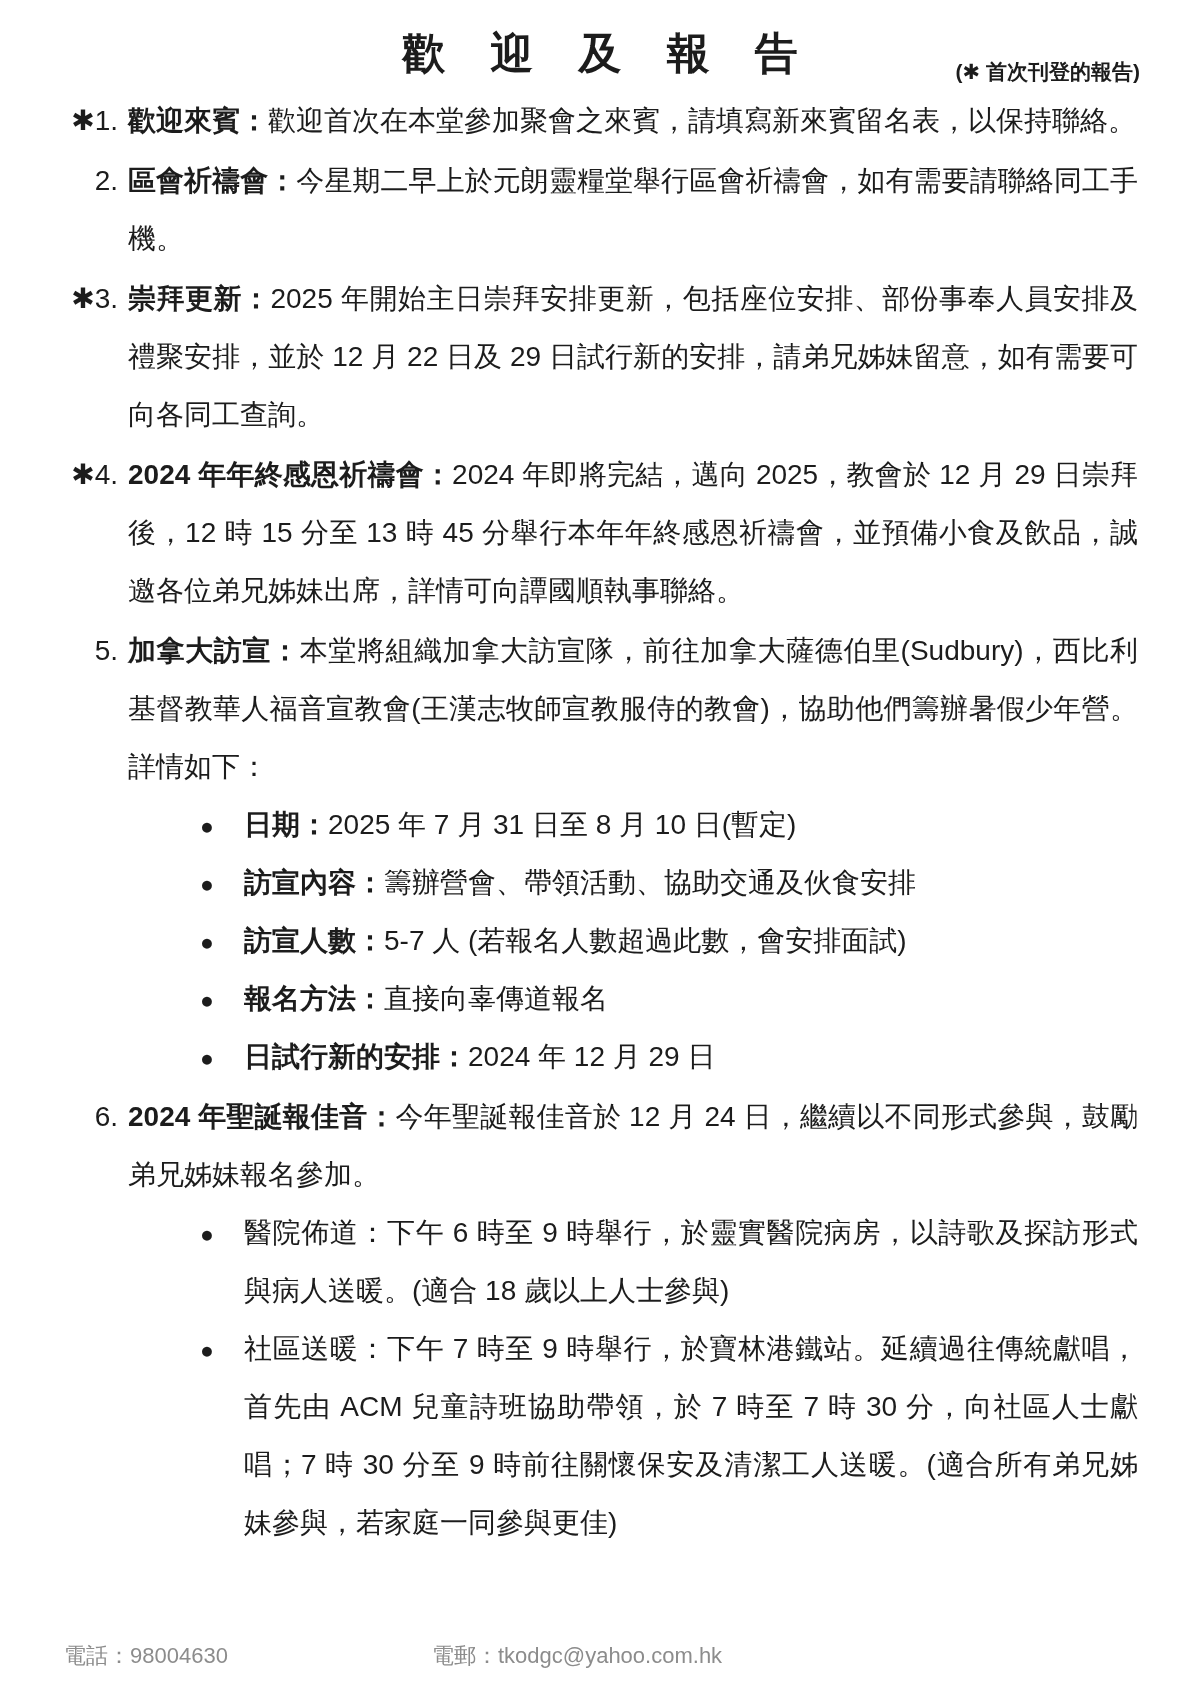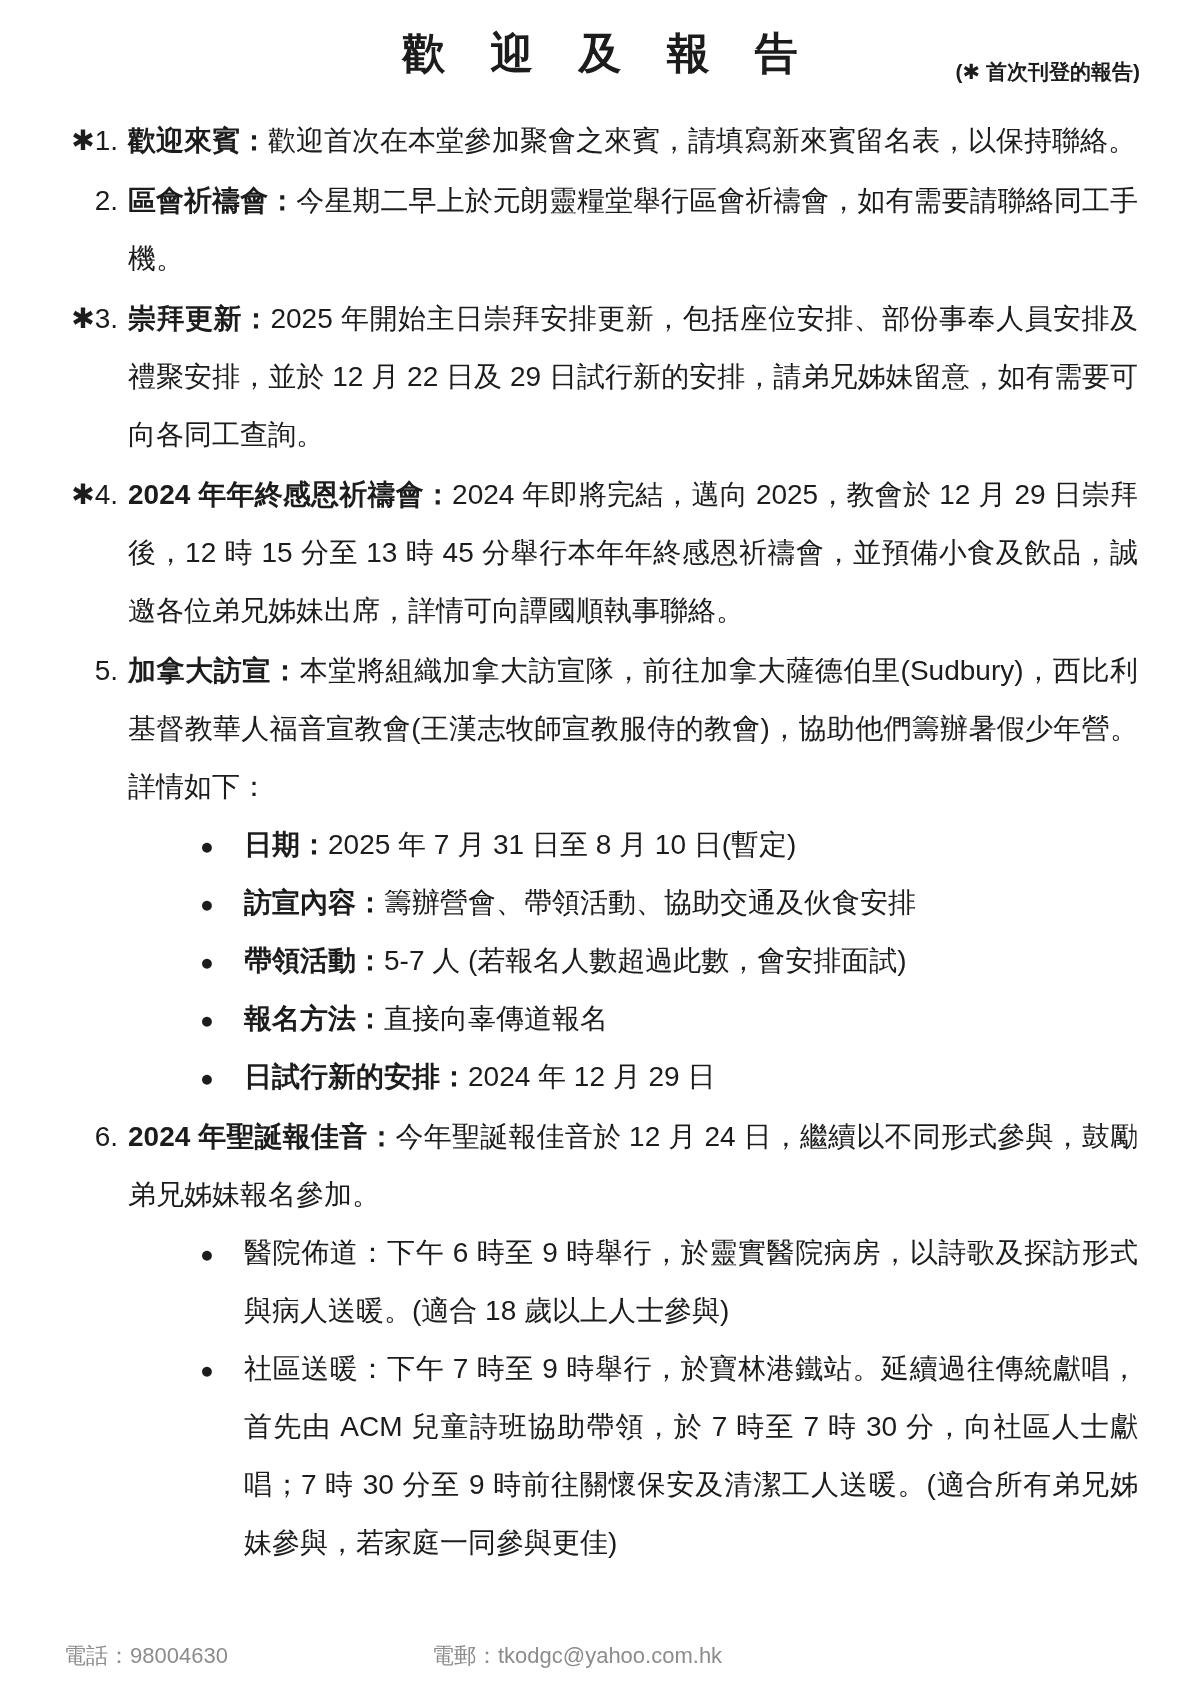--- a/index.html
+++ b/index.html
@@ -7,21 +7,21 @@
     width:1200px;height:1697px;
     background:#ffffff;
     color:#1c1c1c;
     font-family:"Liberation Sans","DejaVu Sans",sans-serif;
     position:relative;
     overflow:hidden;
   }
   .content{padding:18px 62px 0 62px;}
 
   
-  .title-row{position:relative;height:70px;margin-bottom:24px;}
+  .title-row{position:relative;height:70px;margin-bottom:4px;}
   .doc-title{
     display:block;text-align:center;
     font-size:43px;font-weight:bold;
     letter-spacing:1.05em;text-indent:1.05em;
     line-height:70px;white-space:nowrap;
   }
   .doc-note{
     position:absolute;right:-2px;bottom:2px;
     font-size:21px;font-weight:bold;white-space:nowrap;
   }
@@ -94,21 +94,21 @@
   <div class="item">
     <span class="num">5.</span><span class="heading">加拿大訪宣：</span><span class="body-text">本堂將組織加拿大訪宣隊，前往加拿大薩德伯里(Sudbury)，西比利基督教華人福音宣教會(王漢志牧師宣教服侍的教會)，協助他們籌辦暑假少年營。詳情如下：</span>
 
     <div class="bullet">
       <span class="dot">●</span><span class="blabel">日期：</span><span>2025 年 7 月 31 日至 8 月 10 日(暫定)</span>
     </div>
     <div class="bullet">
       <span class="dot">●</span><span class="blabel">訪宣內容：</span><span>籌辦營會、帶領活動、協助交通及伙食安排</span>
     </div>
     <div class="bullet">
-      <span class="dot">●</span><span class="blabel">帶領活動：</span><span>5-7 人 (若報名人數超過此數，會安排面試)</span>
+      <span class="dot">●</span><span class="blabel">訪宣人數：</span><span>5-7 人 (若報名人數超過此數，會安排面試)</span>
     </div>
     <div class="bullet">
       <span class="dot">●</span><span class="blabel">報名方法：</span><span>直接向辜傳道報名</span>
     </div>
     <div class="bullet">
       <span class="dot">●</span><span class="blabel">日試行新的安排：</span><span>2024 年 12 月 29 日</span>
     </div>
   </div>
 
   <div class="item">

